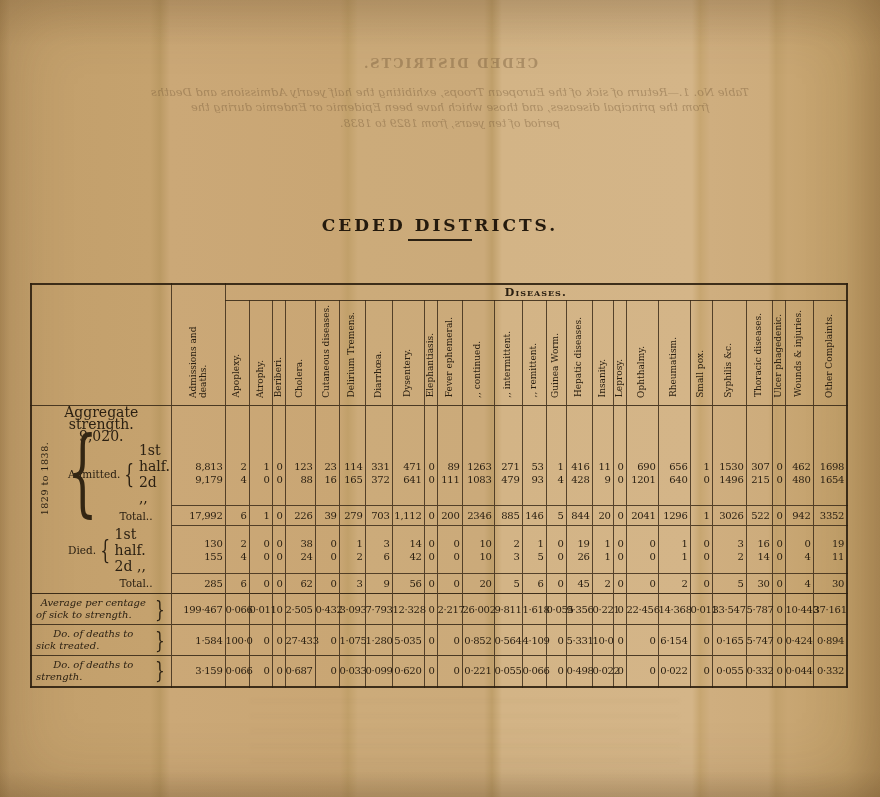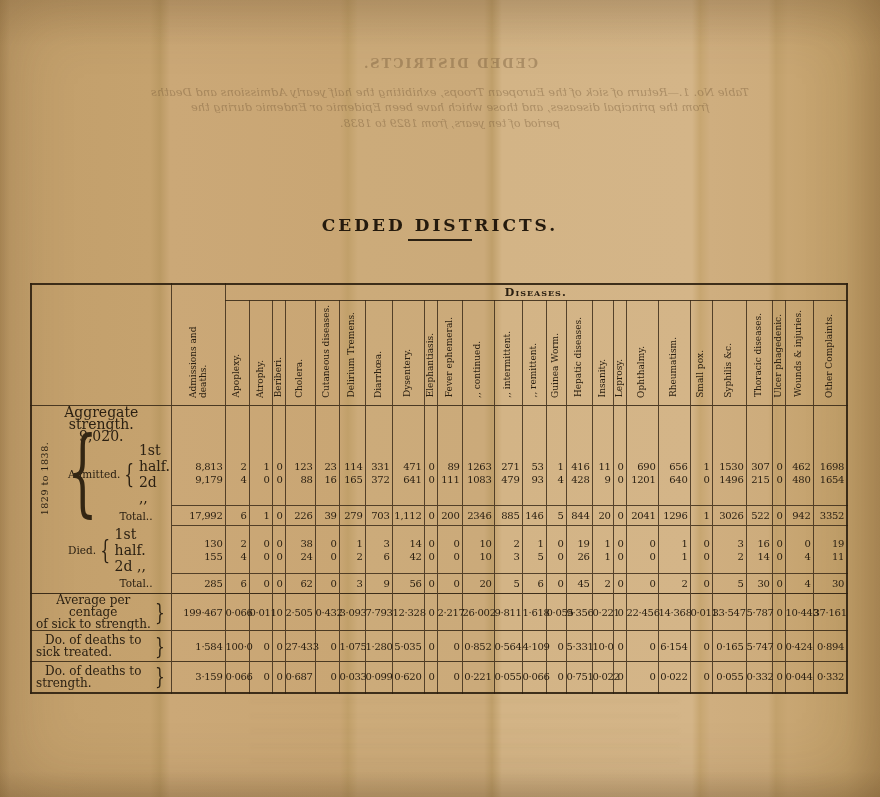--- a/index.html
+++ b/index.html
@@ -66,21 +66,21 @@
   tr.fullrule td{border-top:1px solid rgba(52,38,20,.85);}
   tr.heavy td{border-top:1.5px solid rgba(45,32,16,.9);}
   td .l{line-height:13px;}
   .agglab{text-align:center;font-size:14px;line-height:12px;}
   .pairlab{display:flex;align-items:center;justify-content:flex-start;padding-left:34px;}
   .grp{font-size:10.5px;}
   .obrace{font-size:26px;font-weight:normal;transform:scaleX(.6);margin:0 1px;}
   .halves{font-size:14px;line-height:16px;}
   .totlab{text-align:right;padding-right:16px;font-size:10.5px;display:block;}
   .pctlab{display:flex;align-items:center;}
-  .plines{flex:1;font-size:12px;line-height:12px;}
+  .plines{flex:1;font-size:10px;line-height:12px;font-style:italic;}
   .plines .p1{text-align:center;}
   .plines .p2{text-align:left;padding-left:2px;}
   .cbrace{font-size:22px;transform:scaleX(.7);margin-right:2px;}
   .side-label{
     position:absolute;left:-26px;top:190px;width:80px;text-align:center;
     font-size:9.5px;transform:rotate(-90deg);letter-spacing:.5px;
   }
   .big-brace{
     position:absolute;left:22px;top:138px;height:100px;
     font-size:96px;line-height:100px;transform:scaleX(.5);color:#332613;
@@ -590,21 +590,21 @@
             <td class="data">0</td>
             <td class="data">0·033</td>
             <td class="data">0·099</td>
             <td class="data">0·620</td>
             <td class="data">0</td>
             <td class="data">0</td>
             <td class="data">0·221</td>
             <td class="data">0·055</td>
             <td class="data">0·066</td>
             <td class="data">0</td>
-            <td class="data">0·751</td>
+            <td class="data">0·498</td>
             <td class="data">0·022</td>
             <td class="data">0</td>
             <td class="data">0</td>
             <td class="data">0·022</td>
             <td class="data">0</td>
             <td class="data">0·055</td>
             <td class="data">0·332</td>
             <td class="data">0</td>
             <td class="data">0·044</td>
             <td class="data">0·332</td>

